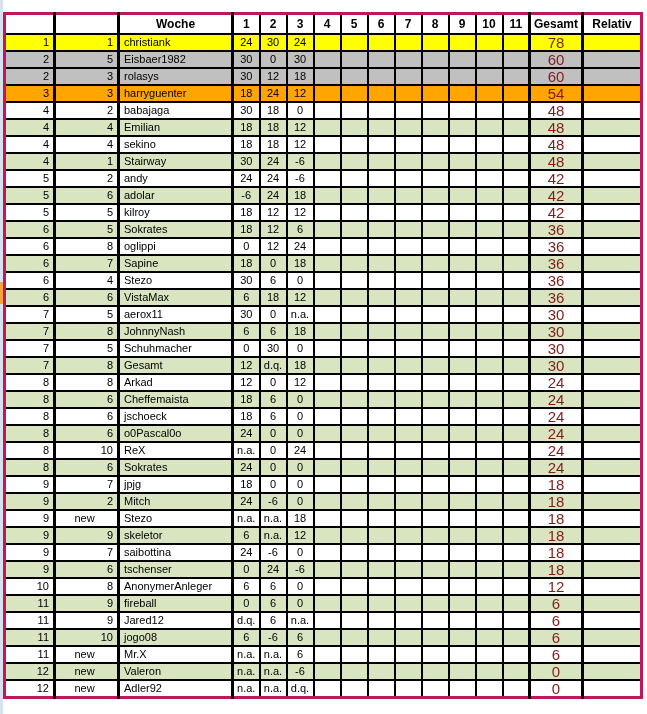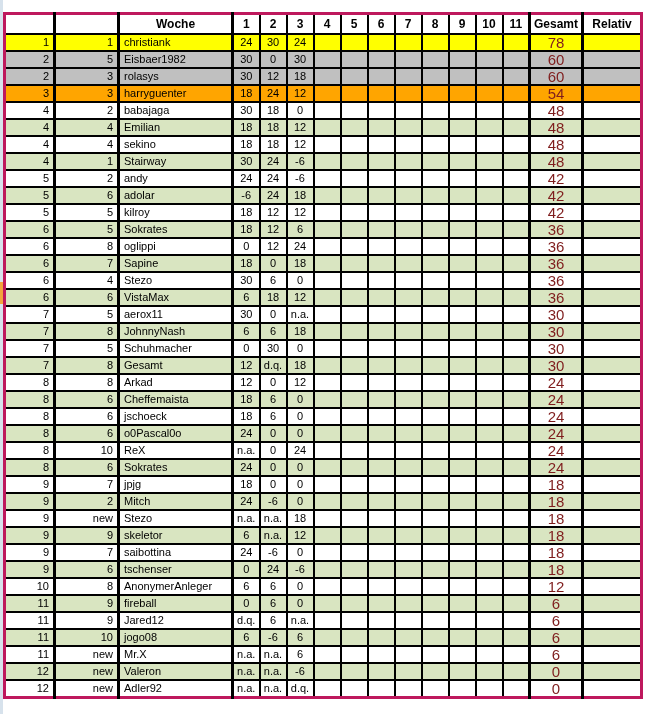--- a/index.html
+++ b/index.html
@@ -43,21 +43,21 @@
   }
   thead tr.hrow2 th{border-bottom-width:3px;}
   tbody td{
     height:15px;
     line-height:15px;
     font-size:11px;
   }
   .bR3{border-right-width:3px;}
   .c-rang{text-align:right;padding-right:4px;}
   .c-vorwoche{text-align:right;padding-right:4px;}
-  .c-vorwoche.newtag{text-align:right;}
+  .c-vorwoche.newtag{text-align:center;}
   .c-name{text-align:left;padding-left:4px;}
   .c-week{text-align:center;}
   .c-gesamt{
     text-align:center;
     font-size:15px;
     color:#7f1d1d;
   }
   .c-relativ{text-align:center;}
 </style>
 </head>

